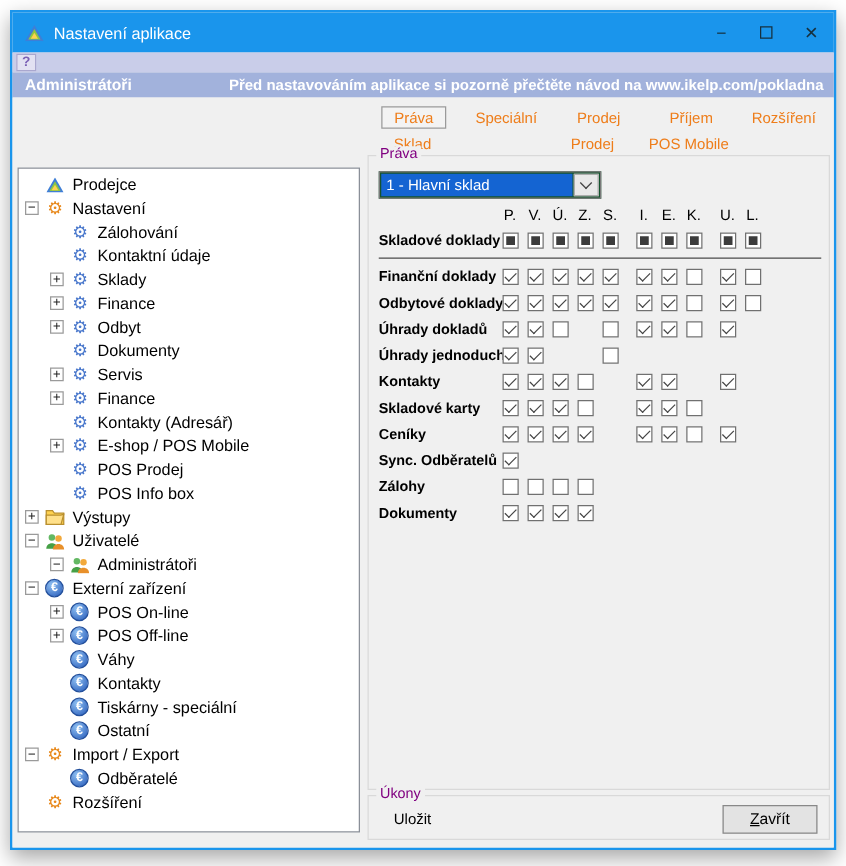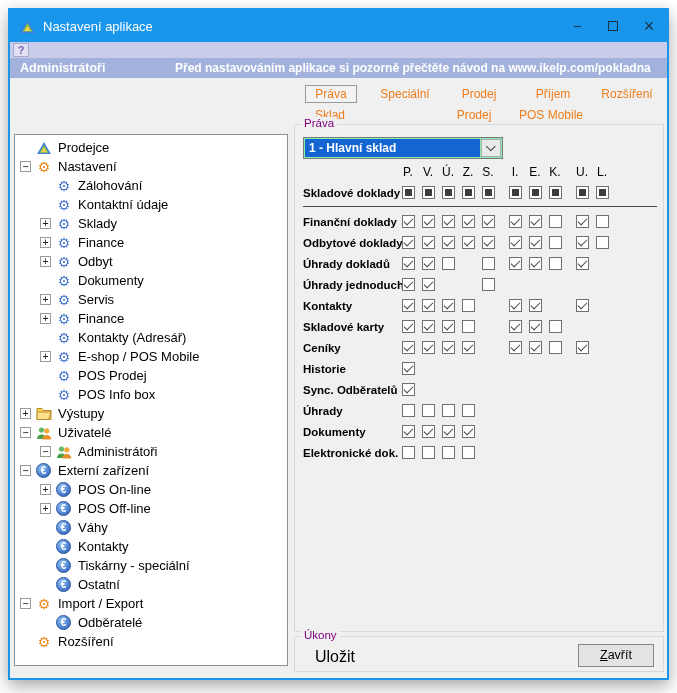--- a/index.html
+++ b/index.html
@@ -22,21 +22,21 @@
   .ctrl-min{font-size:14px;}
   .ctrl-max .maxbox{width:10px;height:10px;border:1px solid #16303e;}
   .ctrl-close{font-size:18px;font-weight:400;}
   
   .helpstrip{height:16px;background:var(--help-strip);display:flex;align-items:center;}
   .help-btn{width:16px;height:14px;margin-left:3px;background:#e2e1f2;border:1px solid #a9a7cf;
             color:#7a5fb5;font-size:11px;font-weight:bold;text-align:center;line-height:12px;}
   .adminbar{height:20px;background:var(--header-bar);display:flex;align-items:center;
             color:#fff;font-weight:bold;font-size:12.5px;}
   .admin-title{margin-left:10px;width:155px;flex:none;}
-  .admin-notice{flex:1;white-space:nowrap;font-size:12px;}
+  .admin-notice{flex:1;text-align:center;white-space:nowrap;font-size:12px;}
   
   .content{position:absolute;top:68px;left:0;right:0;bottom:0;background:#f0f0f0;}
   .tree-panel{position:absolute;left:4px;top:8px;width:274px;bottom:12px;background:#fff;
               border:1px solid #8a8f98;overflow:hidden;padding-top:3px;margin-top:48px;}
   .tree-item{height:19px;display:flex;align-items:center;font-size:13px;white-space:nowrap;}
   .expander{width:11px;height:11px;flex:none;border:1px solid #9a9a9a;background:#fff;
             font-size:10px;line-height:9px;text-align:center;color:#222;margin-right:4px;
             font-family:"DejaVu Sans Mono",monospace;}
   .expander.hidden{visibility:hidden;}
   .icon{width:18px;height:16px;flex:none;margin-right:4px;display:flex;align-items:center;justify-content:center;}
@@ -52,22 +52,22 @@
        padding:1px 9px;white-space:nowrap;cursor:default;}
   .tab.selected{border:1px solid #9a9a9a;background:#f3f3f3;}
   .tab-spacer{justify-self:center;}
   
   .groupbox{position:absolute;border:1px solid #d9d9d9;}
   .group-rights{left:284px;top:46px;width:370px;bottom:46px;}
   .group-actions{left:284px;bottom:6px;width:370px;height:36px;}
   .group-label{position:absolute;top:-8px;left:6px;background:#f0f0f0;padding:0 3px;
                color:var(--group-label);font-size:11.5px;}
   
-  .combo{position:absolute;left:8px;top:12px;width:200px;height:22px;border:1px solid #7a7a7a;
-         background:#86efac;display:flex;font-weight:bold;}
+  .combo{position:absolute;left:8px;top:12px;width:178px;height:22px;border:1px solid #7a7a7a;
+         background:#14532d;display:flex;}
   .combo-text{flex:1;margin:1px;background:var(--combo-selection);color:#fff;font-size:12px;
               line-height:18px;padding:0 4px;white-space:nowrap;overflow:hidden;}
   .combo-btn{width:20px;margin:1px 1px 1px 0;border:1px solid #adadad;background:#e9e9e9;
              display:flex;align-items:center;justify-content:center;}
   .chev{width:7px;height:7px;border-left:1px solid #444;border-bottom:1px solid #444;
         transform:rotate(-45deg) translate(1px,-2px);}
   
   .grid-head{position:absolute;left:8px;top:40px;display:flex;}
   .grid-body{position:absolute;left:8px;top:57px;right:6px;}
   .grid-row{display:flex;align-items:center;height:21px;}
@@ -75,21 +75,21 @@
   .cell{width:20px;flex:none;display:flex;justify-content:center;}
   .cell.gap{margin-left:7px;}
   .hdr{width:20px;flex:none;text-align:center;font-size:12px;}
   .hdr.gap{margin-left:7px;}
   .grid-sep{border-top:1px solid #4a4a4a;margin:3px 0 4px 0;}
   .cb{width:13px;height:13px;border:1px solid #707070;background:#fff;position:relative;}
   .cb.c::after{content:"";position:absolute;left:1px;top:2px;width:8px;height:4px;
                border-left:1.5px solid #444;border-bottom:1.5px solid #444;transform:rotate(-45deg);}
   .cb.m::after{content:"";position:absolute;left:2px;top:2px;width:7px;height:7px;background:#3c3c3c;}
   
-  .save-label{position:absolute;left:20px;top:11px;font-size:16px;cursor:default;}
+  .save-label{position:absolute;left:20px;top:11px;font-size:12px;cursor:default;}
   .close-btn{position:absolute;right:9px;top:7px;width:76px;height:23px;background:#e3e3e3;
              border:1px solid #888;font-size:12.5px;text-align:center;line-height:21px;cursor:default;}
 </style>
 </head>
 <body>
 
 <div class="window">
 
   <div class="titlebar">
     <span class="app-icon">
@@ -549,51 +549,36 @@
             </span>
             <span class="cell">
               <span class="cb"></span>
             </span>
             <span class="cell gap">
               <span class="cb c"></span>
             </span>
             <span class="cell"></span>
           </div>
           <div class="grid-row">
-            <span class="grid-label">Historie</span>
-            <span class="cell">
-              <span class="cb c"></span>
-            </span>
-            <span class="cell"></span>
-            <span class="cell"></span>
-            <span class="cell"></span>
-            <span class="cell"></span>
-            <span class="cell gap"></span>
-            <span class="cell"></span>
-            <span class="cell"></span>
-            <span class="cell gap"></span>
-            <span class="cell"></span>
-          </div>
-          <div class="grid-row">
             <span class="grid-label">Sync. Odběratelů</span>
             <span class="cell">
               <span class="cb c"></span>
             </span>
             <span class="cell"></span>
             <span class="cell"></span>
             <span class="cell"></span>
             <span class="cell"></span>
             <span class="cell gap"></span>
             <span class="cell"></span>
             <span class="cell"></span>
             <span class="cell gap"></span>
             <span class="cell"></span>
           </div>
           <div class="grid-row">
-            <span class="grid-label">Úhrady</span>
+            <span class="grid-label">Zálohy</span>
             <span class="cell">
               <span class="cb"></span>
             </span>
             <span class="cell">
               <span class="cb"></span>
             </span>
             <span class="cell">
               <span class="cb"></span>
             </span>
             <span class="cell">
@@ -612,41 +597,20 @@
               <span class="cb c"></span>
             </span>
             <span class="cell">
               <span class="cb c"></span>
             </span>
             <span class="cell">
               <span class="cb c"></span>
             </span>
             <span class="cell">
               <span class="cb c"></span>
-            </span>
-            <span class="cell"></span>
-            <span class="cell gap"></span>
-            <span class="cell"></span>
-            <span class="cell"></span>
-            <span class="cell gap"></span>
-            <span class="cell"></span>
-          </div>
-          <div class="grid-row">
-            <span class="grid-label">Elektronické dok.</span>
-            <span class="cell">
-              <span class="cb"></span>
-            </span>
-            <span class="cell">
-              <span class="cb"></span>
-            </span>
-            <span class="cell">
-              <span class="cb"></span>
-            </span>
-            <span class="cell">
-              <span class="cb"></span>
             </span>
             <span class="cell"></span>
             <span class="cell gap"></span>
             <span class="cell"></span>
             <span class="cell"></span>
             <span class="cell gap"></span>
             <span class="cell"></span>
           </div>
         </div>
     </div>

